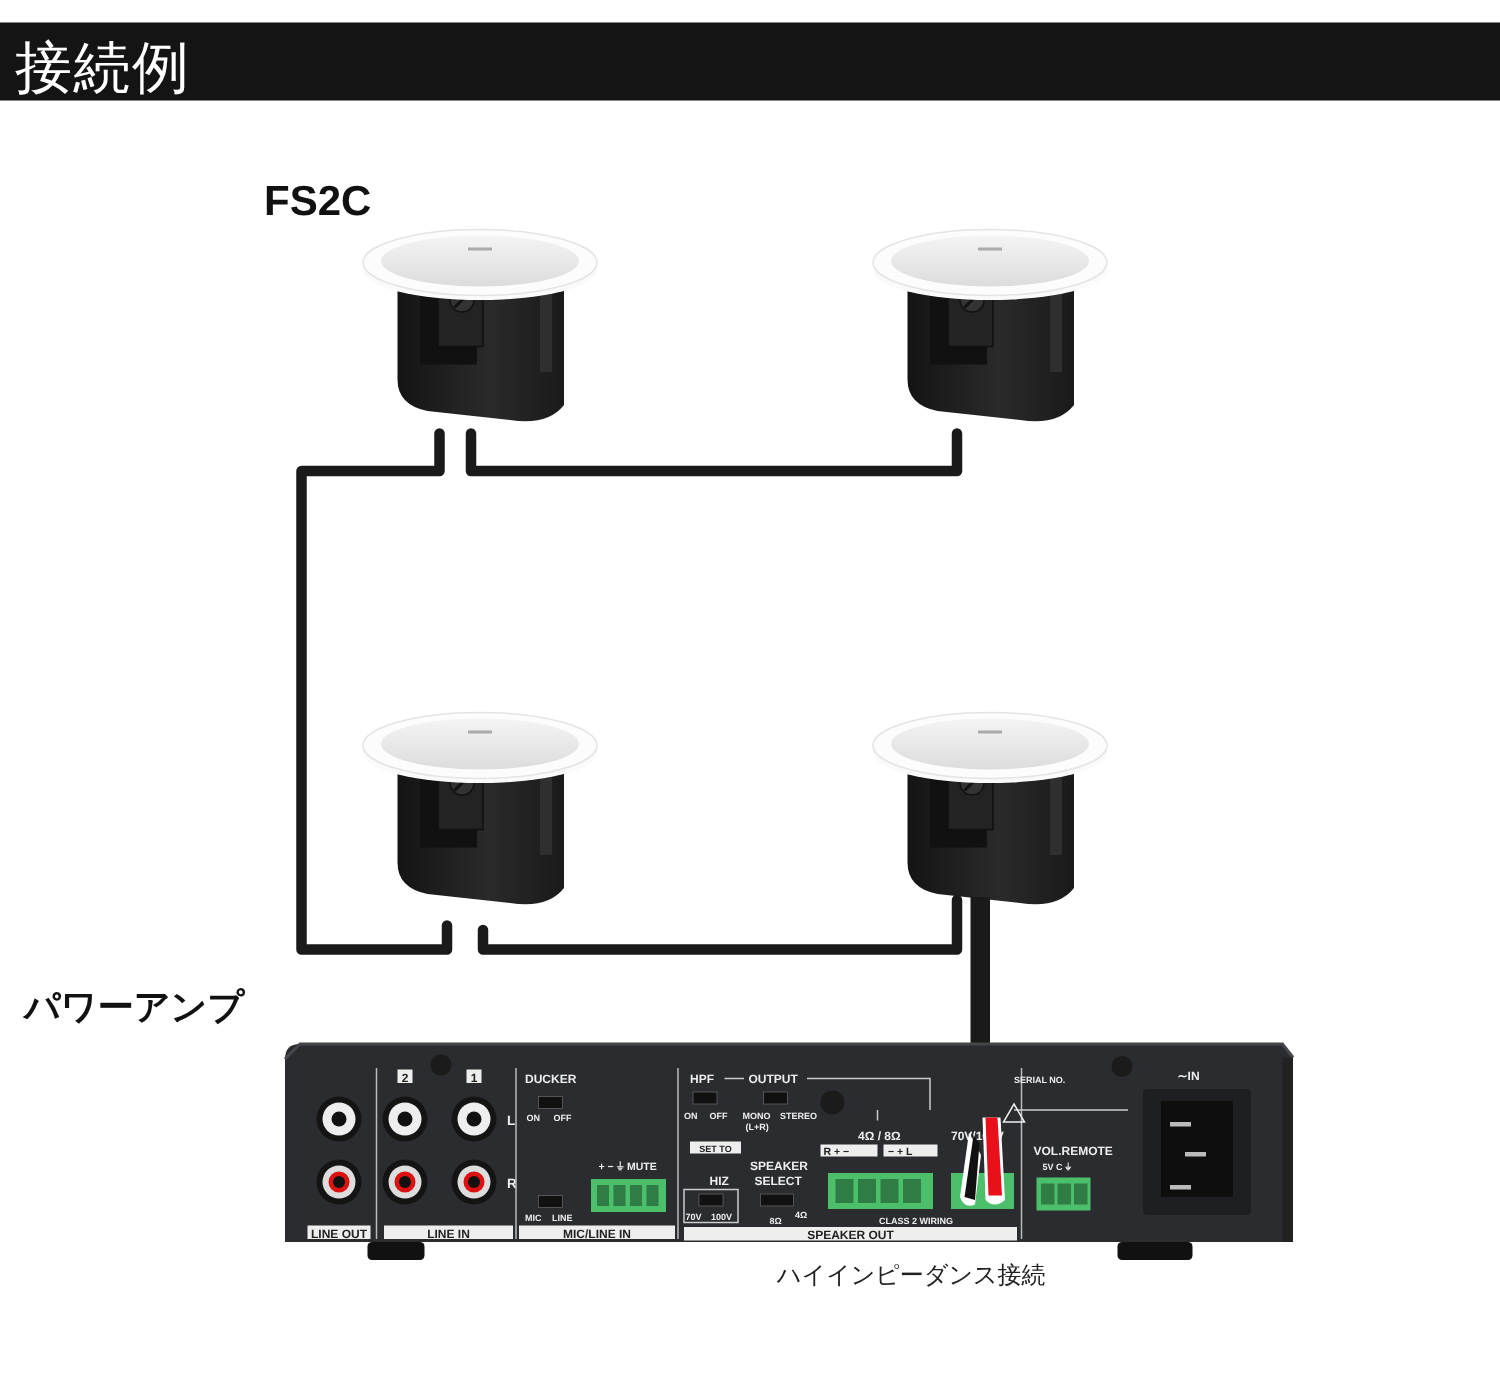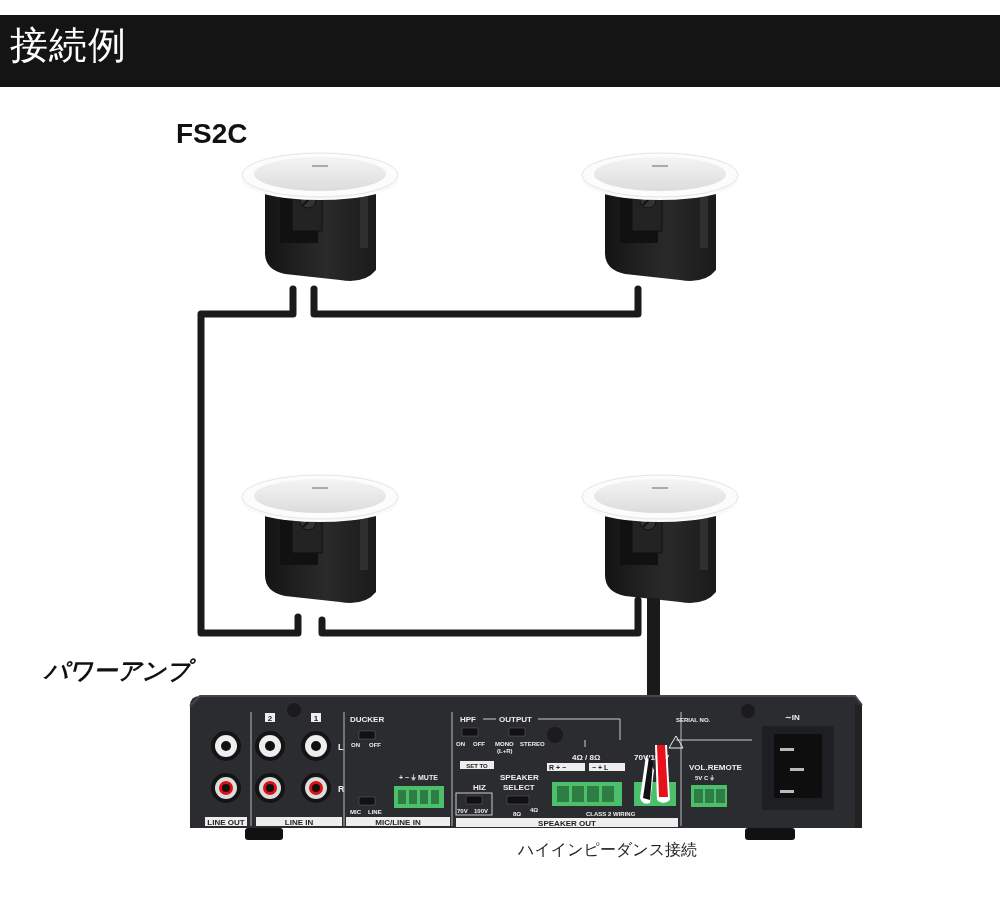--- a/index.html
+++ b/index.html
@@ -1,20 +1,20 @@
 <!DOCTYPE html>
 <html><head>
 <meta charset="utf-8">
 <style>
   html,body{margin:0;padding:0;background:#fff;}
   body{width:1000px;height:923px;position:relative;overflow:hidden;font-family:"DejaVu Sans",sans-serif;}
-  .header{position:absolute;left:0;top:15px;width:1000px;height:72px;background:#141414;}
+  .header{position:absolute;left:0;top:15px;width:1000px;height:52px;background:#141414;}
   .header-title{position:absolute;left:10px;top:4px;color:#fff;font-size:38px;line-height:52px;letter-spacing:1px;}
   .label-fs2c{position:absolute;left:176px;top:118px;font-family:"Liberation Sans",sans-serif;font-weight:bold;font-size:28px;color:#111;}
-  .label-amp{position:absolute;left:44px;top:655px;font-weight:bold;font-size:24px;color:#111;font-style:italic;}
+  .label-amp{position:absolute;left:16px;top:655px;font-weight:bold;font-size:24px;color:#111;}
   .caption{position:absolute;left:518px;top:840px;font-size:16px;color:#222;}
   svg.main{position:absolute;left:0;top:0;}
   .amp-text{font-family:"Liberation Sans",sans-serif;font-weight:bold;fill:#eee;}
   .amp-sec{font-family:"Liberation Sans",sans-serif;font-weight:bold;fill:#222;}
 </style>
 </head>
 <body>
 
 <div class="header">
   <div class="header-title">接続例</div>

